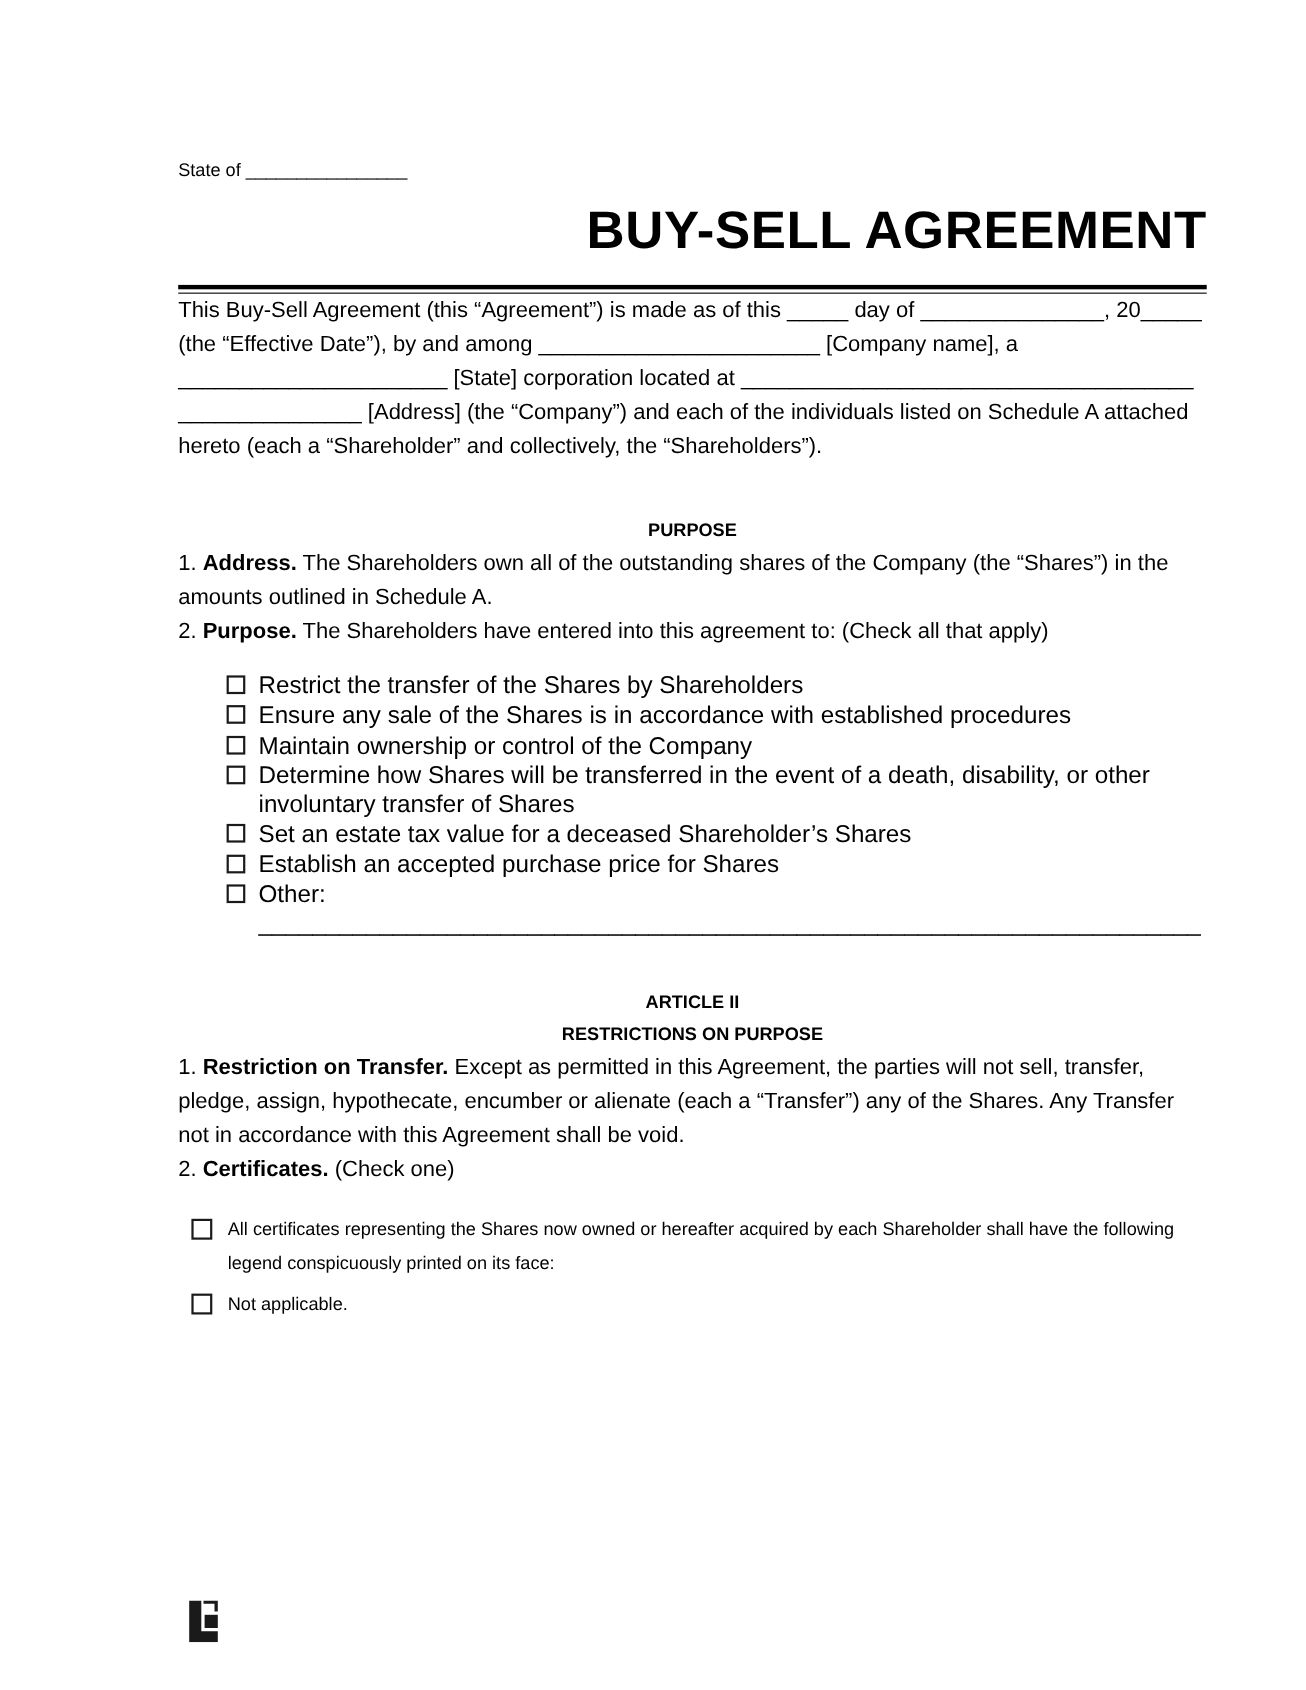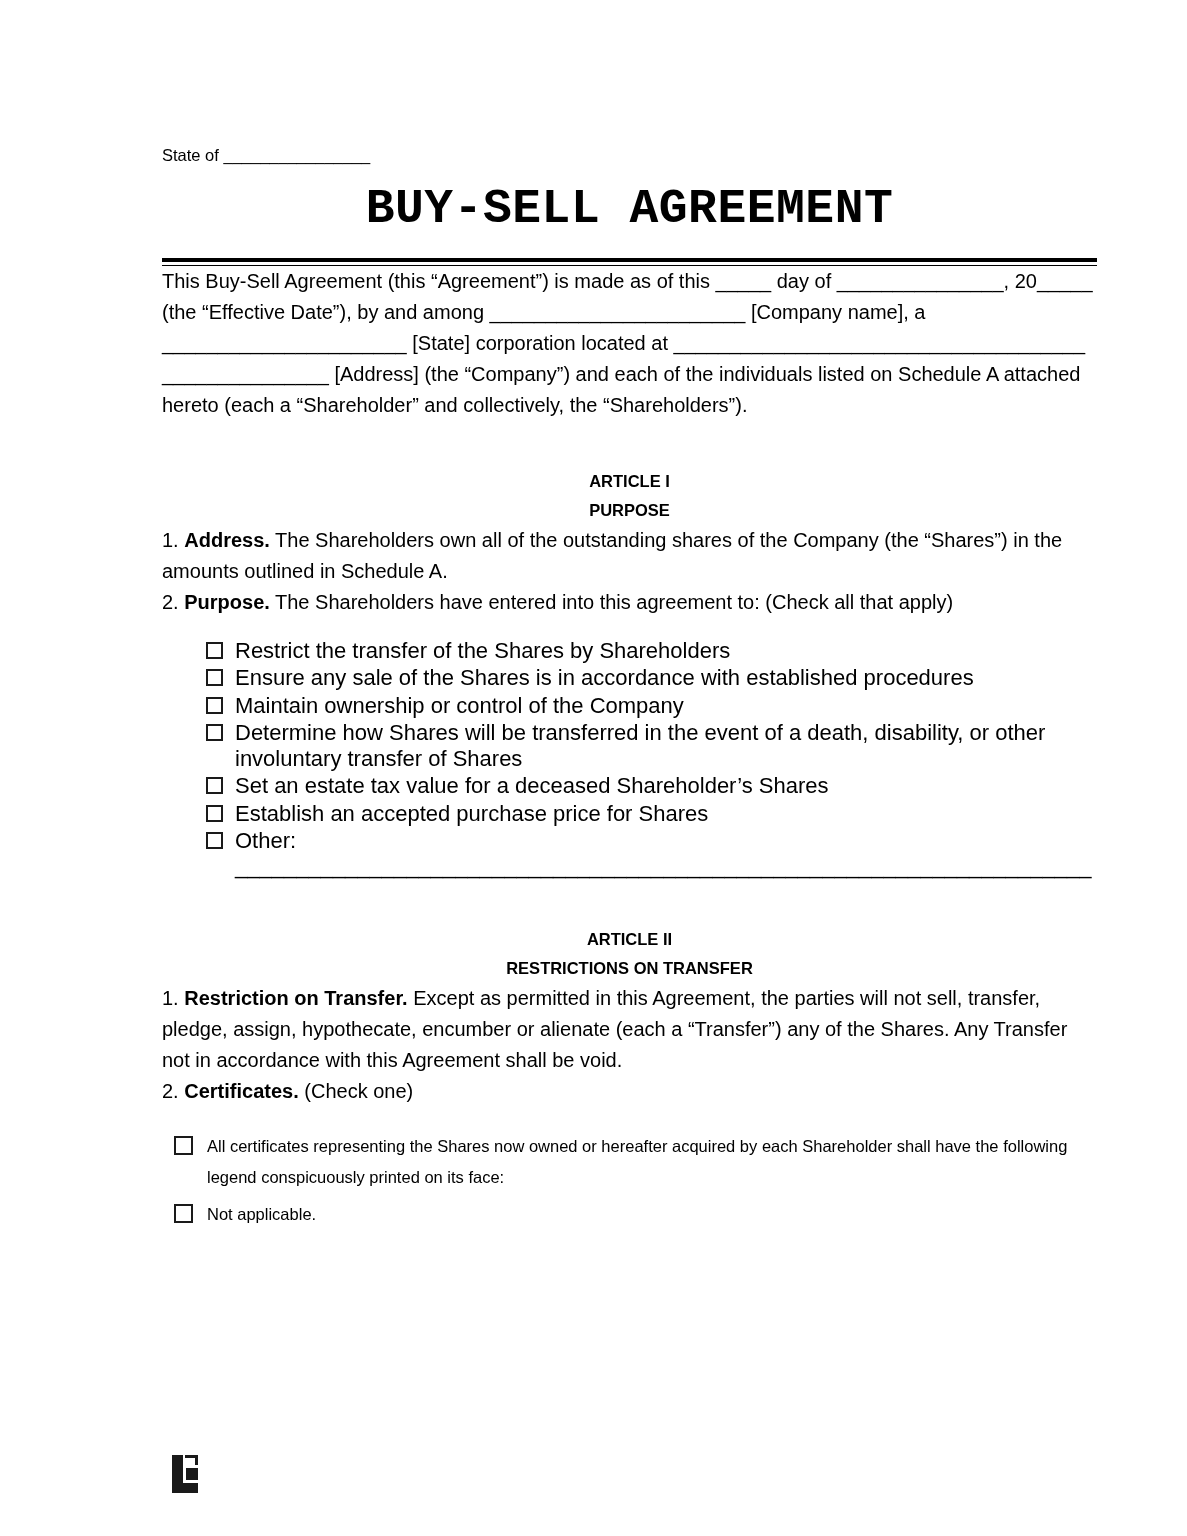--- a/index.html
+++ b/index.html
@@ -28,27 +28,26 @@
     left: 126px;
     top: 0;
     width: 935px;
   }
   .state-line {
     margin-top: 146px;
     font-size: 16.5px;
     line-height: 1.2;
   }
   .doc-title {
-    text-align: center;
+    text-align: right;
     font-size: 48px;
     font-weight: bold;
     letter-spacing: 0.5px;
     margin-top: 16px;
     margin-bottom: 0;
-    font-family: Liberation Mono, monospace;
   }
   .rule-wrap {
     margin-top: 22px;
   }
   .rule-thick {
     border-top: 4px solid #000;
   }
   .rule-thin {
     border-top: 1.5px solid #000;
     margin-top: 3px;
@@ -145,21 +144,20 @@
       <div class="rule-thin"></div>
     </div>
 
     <p class="body-text intro">This Buy-Sell Agreement (this “Agreement”) is made as of this _____ day of _______________, 20_____</p>
     <p class="body-text">(the “Effective Date”), by and among _______________________ [Company name], a</p>
     <p class="body-text">______________________ [State] corporation located at _____________________________________</p>
     <p class="body-text">_______________ [Address] (the “Company”) and each of the individuals listed on Schedule A attached</p>
     <p class="body-text">hereto (each a “Shareholder” and collectively, the “Shareholders”).</p>
 
     <div class="article-block">
-      <p class="article-head">ARTICLE I</p>
       <p class="article-head">PURPOSE</p>
     </div>
 
     <p class="body-text sec"><span>1.</span> <b>Address.</b><span> The Shareholders own all of the outstanding shares of the Company (the “Shares”) in the amounts outlined in Schedule A.</span></p>
 
     <p class="body-text sec"><span>2.</span> <b>Purpose.</b><span> The Shareholders have entered into this agreement to: (Check all that apply)</span></p>
 
     <div class="checklist">
       <div class="check-row">
         <span class="chk"></span>
@@ -186,21 +184,21 @@
         <span class="check-text">Establish an accepted purchase price for Shares</span>
       </div>
       <div class="check-row">
         <span class="chk"></span>
         <span class="check-text blank">Other: ______________________________________________________________________</span>
       </div>
     </div>
 
     <div class="article-block">
       <p class="article-head">ARTICLE II</p>
-      <p class="article-head">RESTRICTIONS ON TRANSFER</p>
+      <p class="article-head">RESTRICTIONS ON PURPOSE</p>
     </div>
 
     <p class="body-text sec-ii-1"><span>1.</span> <b>Restriction on Transfer.</b><span> Except as permitted in this Agreement, the parties will not sell, transfer, pledge, assign, hypothecate, encumber or alienate (each a “Transfer”) any of the Shares. Any Transfer not in accordance with this Agreement shall be void.</span></p>
 
     <p class="body-text sec"><span>2.</span> <b>Certificates.</b><span> (Check one)</span></p>
 
     <div class="cert-list">
       <div class="cert-row">
         <span class="chk chk-lg"></span>
         <span class="cert-text">All certificates representing the Shares now owned or hereafter acquired by each Shareholder shall have the following legend conspicuously printed on its face:</span>

